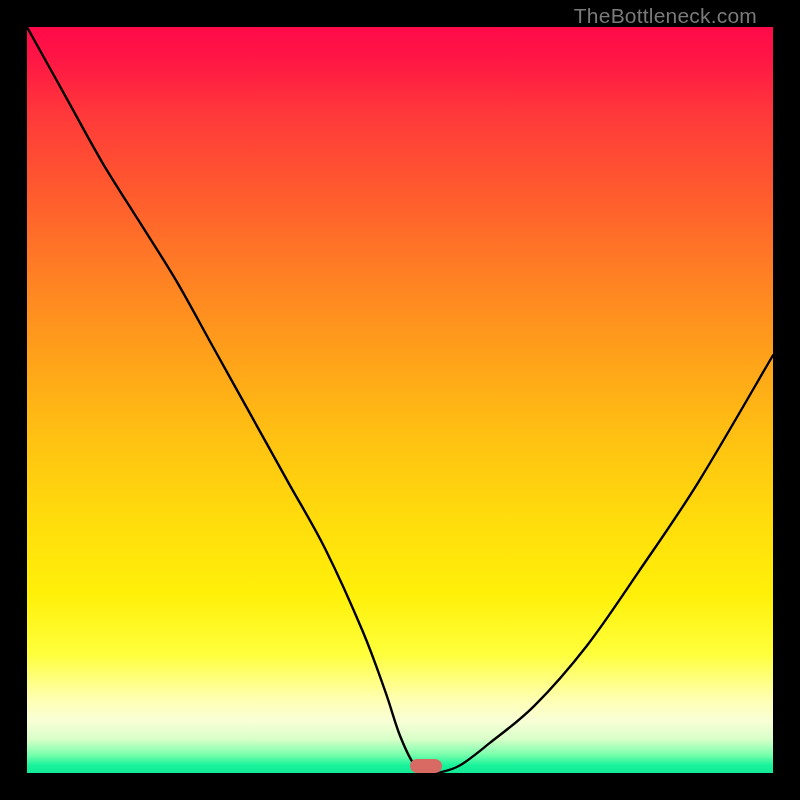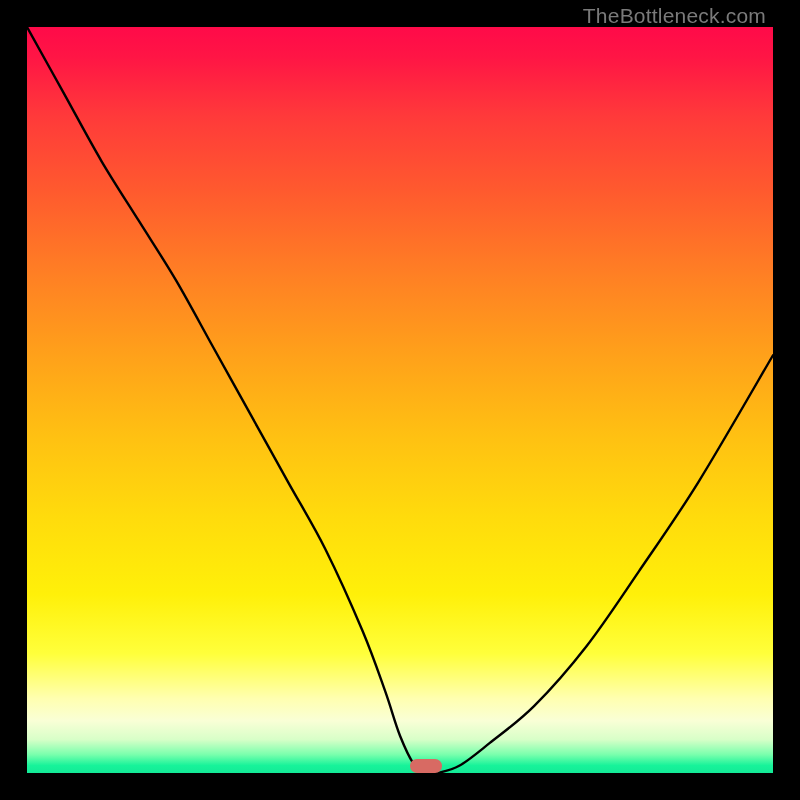--- a/index.html
+++ b/index.html
@@ -45,21 +45,21 @@
       #f9ffd6 93%,
       #d8ffc8 95.5%,
       #7bffad 97.5%,
       #17f39a 99%,
       #13ea97 100%
     );
   }
   .watermark {
     position: absolute;
     top: 4px;
-    right: 34px;
+    right: 43px;
     color: #7a7a7a;
     font-size: 21px;
     font-weight: 500;
     letter-spacing: 0.2px;
     user-select: none;
   }
   svg.curve {
     position: absolute;
     inset: 0;
   }

